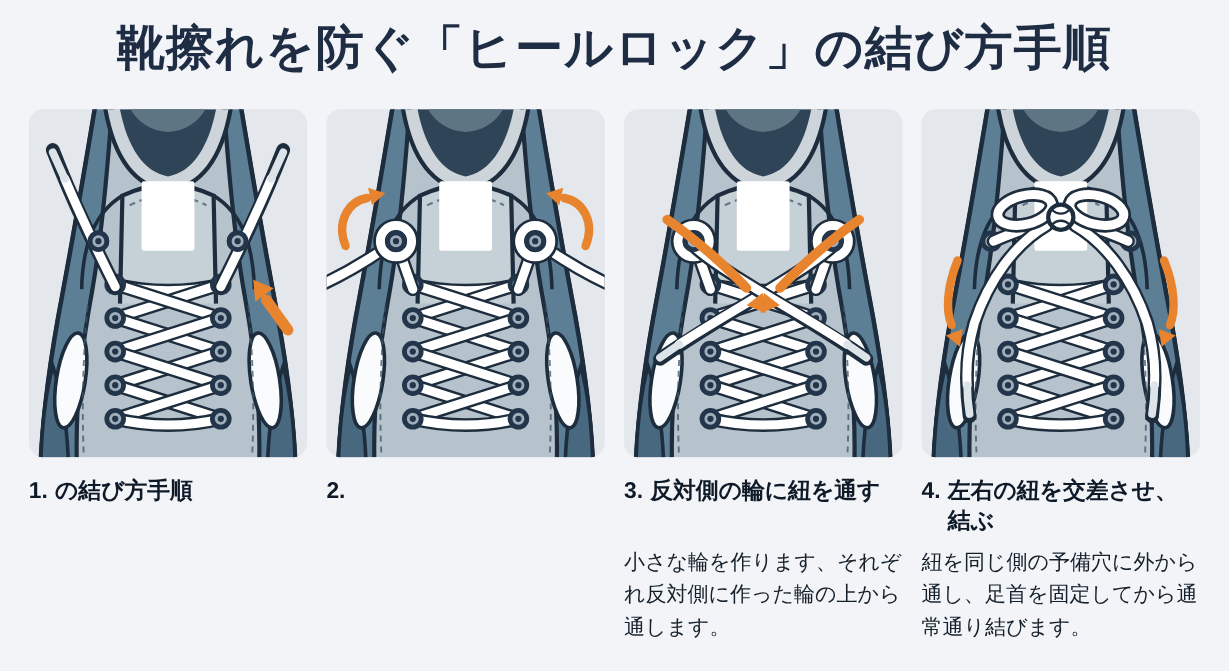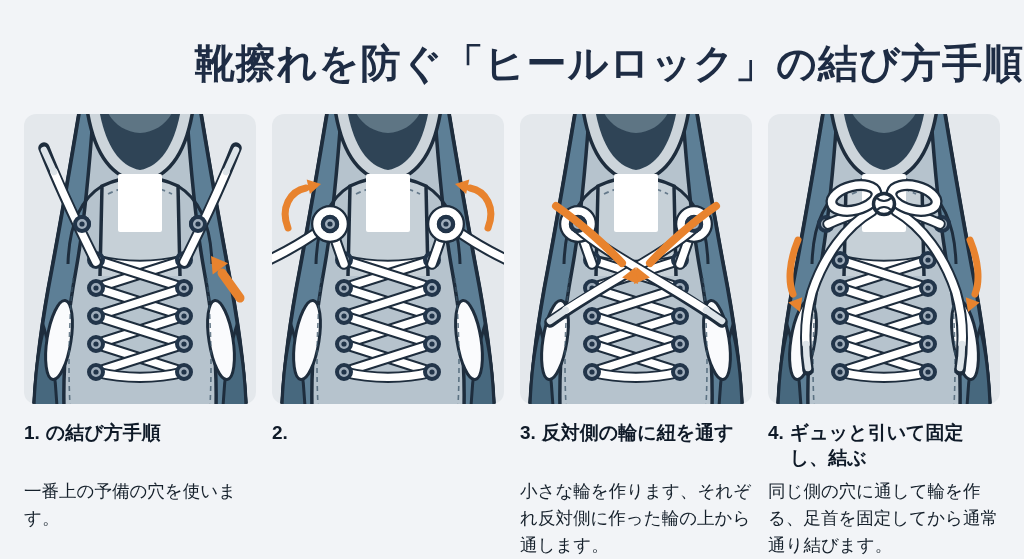--- a/index.html
+++ b/index.html
@@ -10,21 +10,21 @@
     --body-text:#15202b;
   }
   *{box-sizing:border-box}
   html,body{margin:0;padding:0}
   body{
     width:1024px;height:559px;overflow:hidden;
     background:var(--page-background);
     font-family:"Liberation Sans","DejaVu Sans",sans-serif;
     color:var(--body-text);
   }
-  .header{padding-top:42px;text-align:right}
+  .header{padding-top:19px;text-align:center}
   h1{
     margin:0;font-size:40px;line-height:1.05;font-weight:800;
     color:var(--title-text);letter-spacing:1px;
   }
   .grid{
     display:grid;grid-template-columns:repeat(4,1fr);
     gap:16px;padding:0 24px;margin-top:30px;
   }
   .panel{
     height:290px;border-radius:12px;overflow:hidden;
@@ -248,21 +248,20 @@
       <polygon class="ah" points="200,198 211.7,188.6 197.7,183.2"></polygon>
     </g>
   </g>
 </svg>
 </div>
     <div class="caption">
       <div class="head">
         <span class="num">1.</span>
         <span class="htext">の結び方手順</span>
       </div>
-      <p class="body">一番上の予備の穴を使います。</p>
     </div>
   </section>
 
   <section class="col">
     <div class="panel">
 <svg viewBox="0 0 232 290" preserveAspectRatio="xMidYMid slice" xmlns="http://www.w3.org/2000/svg" class="step2">
   <g>
 
     <path d="M 57,-12 C 50,30 41,85 28,155 C 18,207 12,252 10,294 L 222,294 C 220,252 214,207 204,155 C 191,85 182,30 175,-12 Z" fill="#b6c3cd" stroke="#1e2d3d" stroke-width="4"></path>
 
@@ -820,19 +819,19 @@
       <polygon class="ah" points="32,198 20.3,188.6 34.3,183.2"></polygon>
       <path class="arrow w7" d="M 202,126 C 211,148 212,168 207,180"></path>
       <polygon class="ah" points="200,198 211.7,188.6 197.7,183.2"></polygon>
     </g>
   </g>
 </svg>
 </div>
     <div class="caption">
       <div class="head">
         <span class="num">4.</span>
-        <span class="htext">ギュッと引いて固定し、結ぶ</span>
+        <span class="htext">左右の紐を交差させ、結ぶ</span>
       </div>
-      <p class="body">同じ側の穴に通して輪を作る、足首を固定してから通常通り結びます。</p>
+      <p class="body">紐を同じ側の予備穴に外から通し、足首を固定してから通常通り結びます。</p>
     </div>
   </section>
 
 </div>
 
 </body></html>

